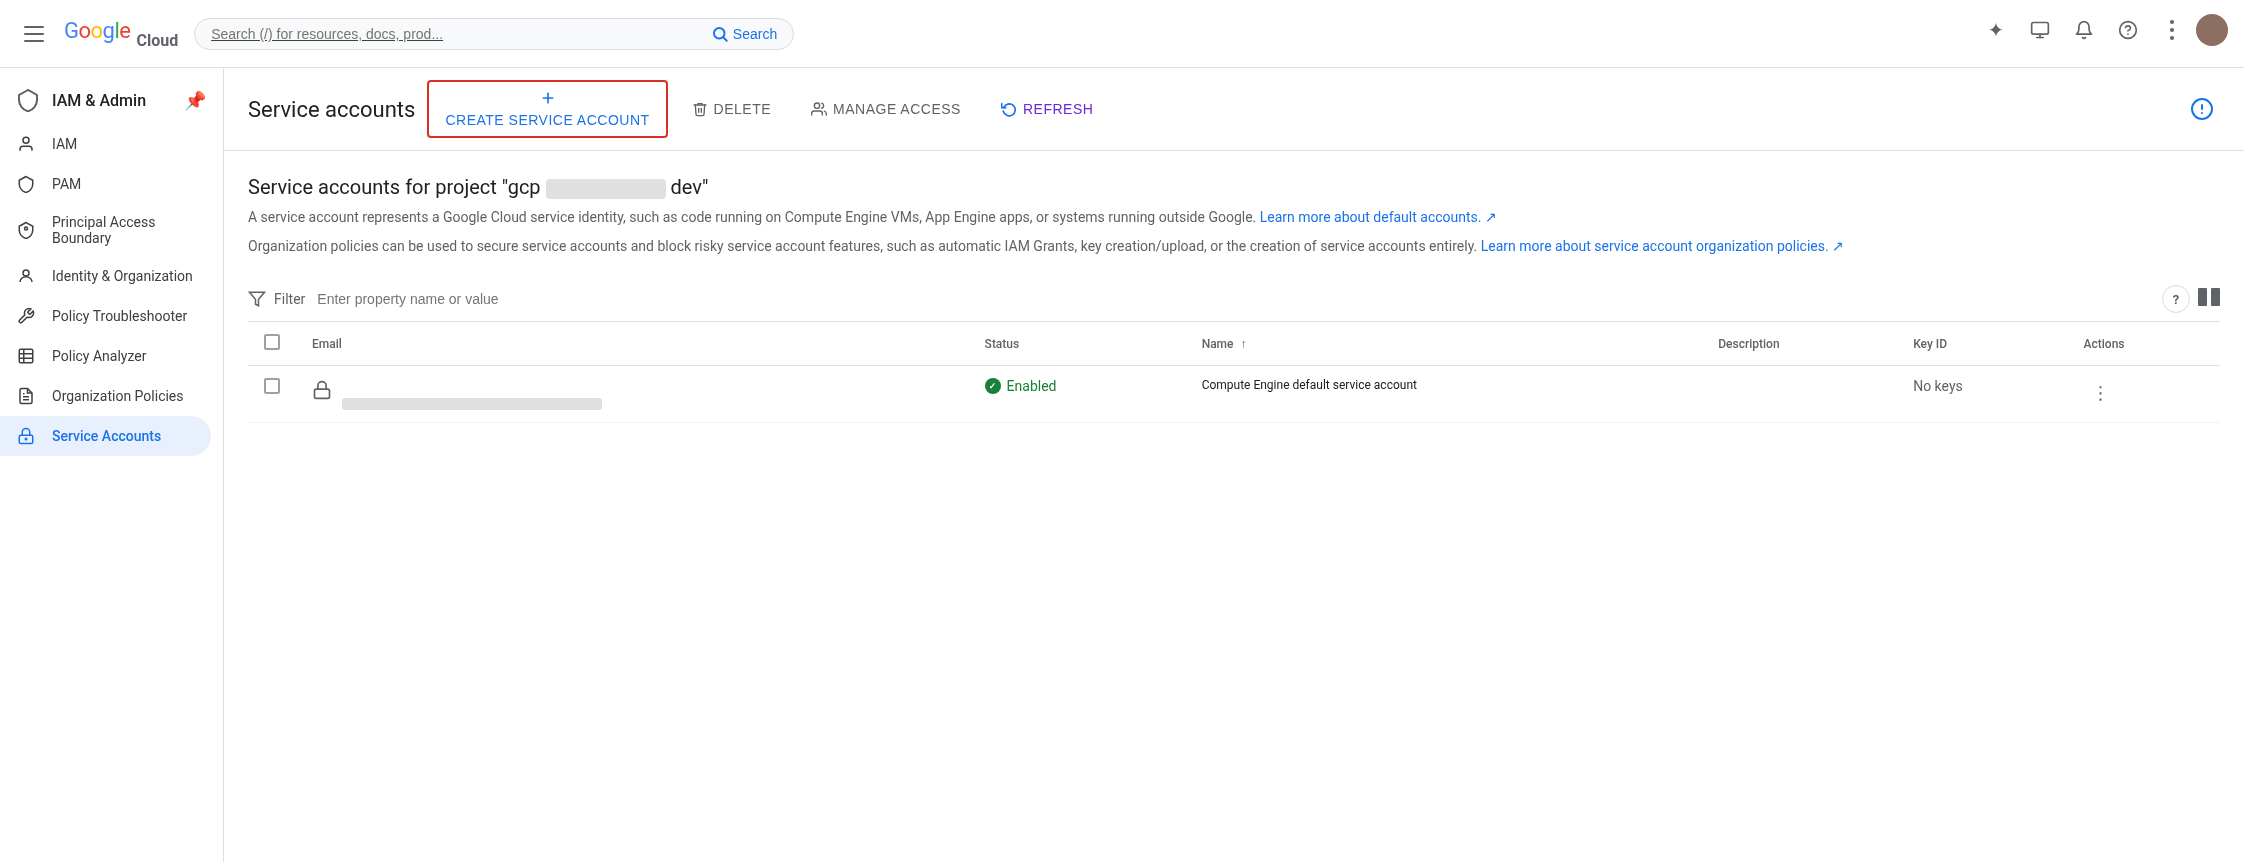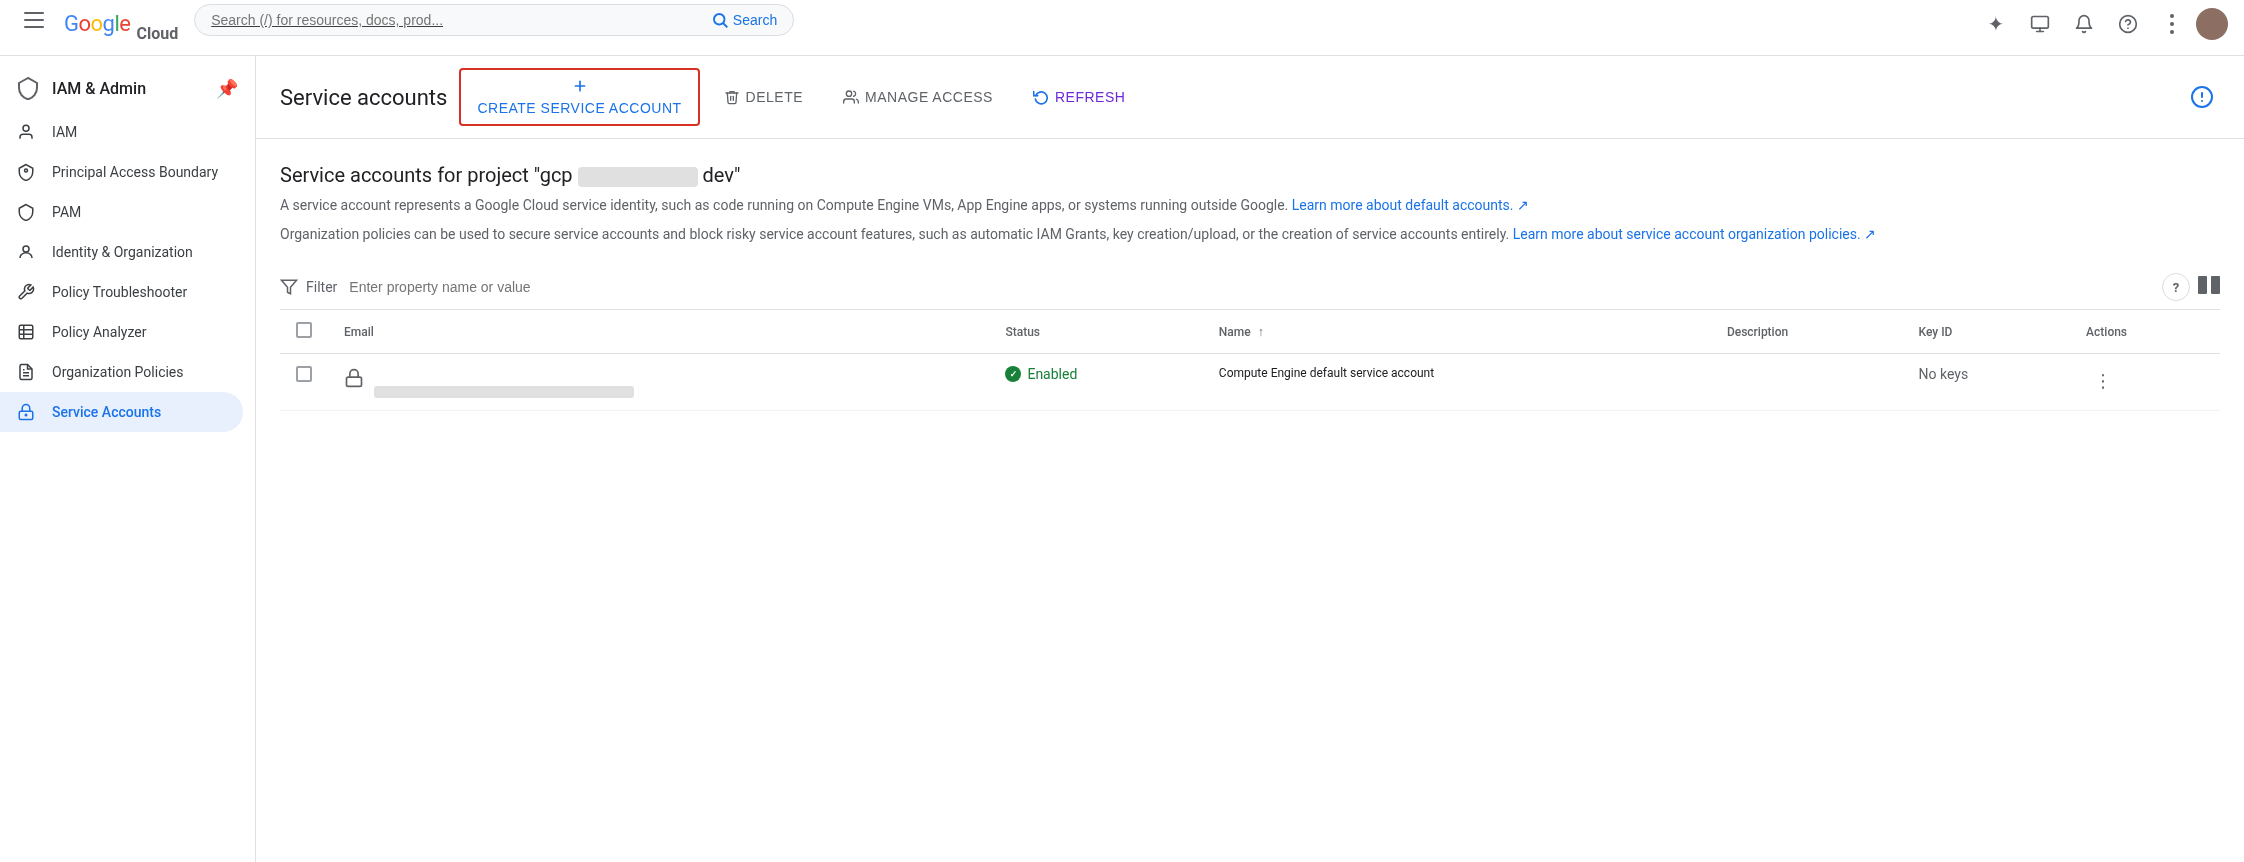--- a/index.html
+++ b/index.html
@@ -1,20 +1,20 @@
 <!DOCTYPE html>
 <html><head>
   <meta charset="utf-8">
   <style>
     * { box-sizing: border-box; margin: 0; padding: 0; }
     body { font-family: 'Google Sans', Roboto, Arial, sans-serif; font-size: 14px; color: #202124; background: #fff; display: flex; flex-direction: column; height: 100vh; overflow: hidden; }
 
     
     .top-nav {
-      display: flex; align-items: flex-start; height: 56px; padding: 4px 16px;
+      display: flex; align-items: flex-end; height: 68px; padding: 17px 16px;
       border-bottom: 1px solid #e0e0e0; background: #fff; flex-shrink: 0; gap: 12px;
     }
     .hamburger-btn { display: flex; flex-direction: column; gap: 5px; cursor: pointer; padding: 8px; border: none; background: none; }
     .hamburger-btn span { display: block; width: 20px; height: 2px; background: #5f6368; border-radius: 1px; }
     .google-logo { display: flex; align-items: center; gap: 4px; text-decoration: none; margin-right: 4px; }
     .google-logo-text { font-size: 22px; font-weight: 400; letter-spacing: -0.5px; }
     .g-blue { color: #4285f4; }
     .g-red { color: #ea4335; }
     .g-yellow { color: #fbbc04; }
     .g-green { color: #34a853; }
@@ -45,21 +45,21 @@
       cursor: pointer; display: flex; align-items: center; justify-content: center;
       color: #5f6368; font-size: 18px;
     }
     .avatar { width: 32px; height: 32px; border-radius: 50%; background: #8d6e63; cursor: pointer; }
 
     
     .main-layout { display: flex; flex: 1; overflow: hidden; }
 
     
     .sidebar {
-      width: 256px; flex-shrink: 0; border-right: 1px solid #e0e0e0;
+      width: 224px; flex-shrink: 0; border-right: 1px solid #e0e0e0;
       overflow-y: auto; background: #fff; padding: 8px 0;
     }
     .sidebar-header {
       display: flex; align-items: center; gap: 12px; padding: 12px 16px;
       font-size: 18px; font-weight: 500; color: #202124;
     }
     .sidebar-header-icon { width: 24px; height: 24px; }
     .pin-icon { color: #1a73e8; font-size: 18px; }
 
     .sidebar-item {
@@ -223,33 +223,33 @@
             <circle cx="12" cy="7" r="4"></circle>
           </svg>
       </div>
       <span class="item-label">IAM</span>
     </div>
 
     <div class="sidebar-item">
       <div class="item-icon">
         <svg width="18" height="18" viewBox="0 0 24 24" fill="none" stroke="currentColor" stroke-width="2">
             <path d="M12 2L3 7v5c0 5.25 3.75 10.15 9 11.25C17.25 22.15 21 17.25 21 12V7L12 2z"></path>
+          </svg>
+      </div>
+      <span class="item-label">PAM</span>
+    </div>
+
+    <div class="sidebar-item">
+      <div class="item-icon">
+        <svg width="18" height="18" viewBox="0 0 24 24" fill="none" stroke="currentColor" stroke-width="2">
+            <path d="M12 2L3 7v5c0 5.25 3.75 10.15 9 11.25C17.25 22.15 21 17.25 21 12V7L12 2z"></path>
             <circle cx="12" cy="10" r="2"></circle>
           </svg>
       </div>
       <span class="item-label">Principal Access Boundary</span>
-    </div>
-
-    <div class="sidebar-item">
-      <div class="item-icon">
-        <svg width="18" height="18" viewBox="0 0 24 24" fill="none" stroke="currentColor" stroke-width="2">
-            <path d="M12 2L3 7v5c0 5.25 3.75 10.15 9 11.25C17.25 22.15 21 17.25 21 12V7L12 2z"></path>
-          </svg>
-      </div>
-      <span class="item-label">PAM</span>
     </div>
 
     <div class="sidebar-item">
       <div class="item-icon">
         <svg width="18" height="18" viewBox="0 0 24 24" fill="none" stroke="currentColor" stroke-width="2">
             <circle cx="12" cy="8" r="4"></circle>
             <path d="M4 20c0-4 3.6-7 8-7s8 3 8 7"></path>
           </svg>
       </div>
       <span class="item-label">Identity &amp; Organization</span>

